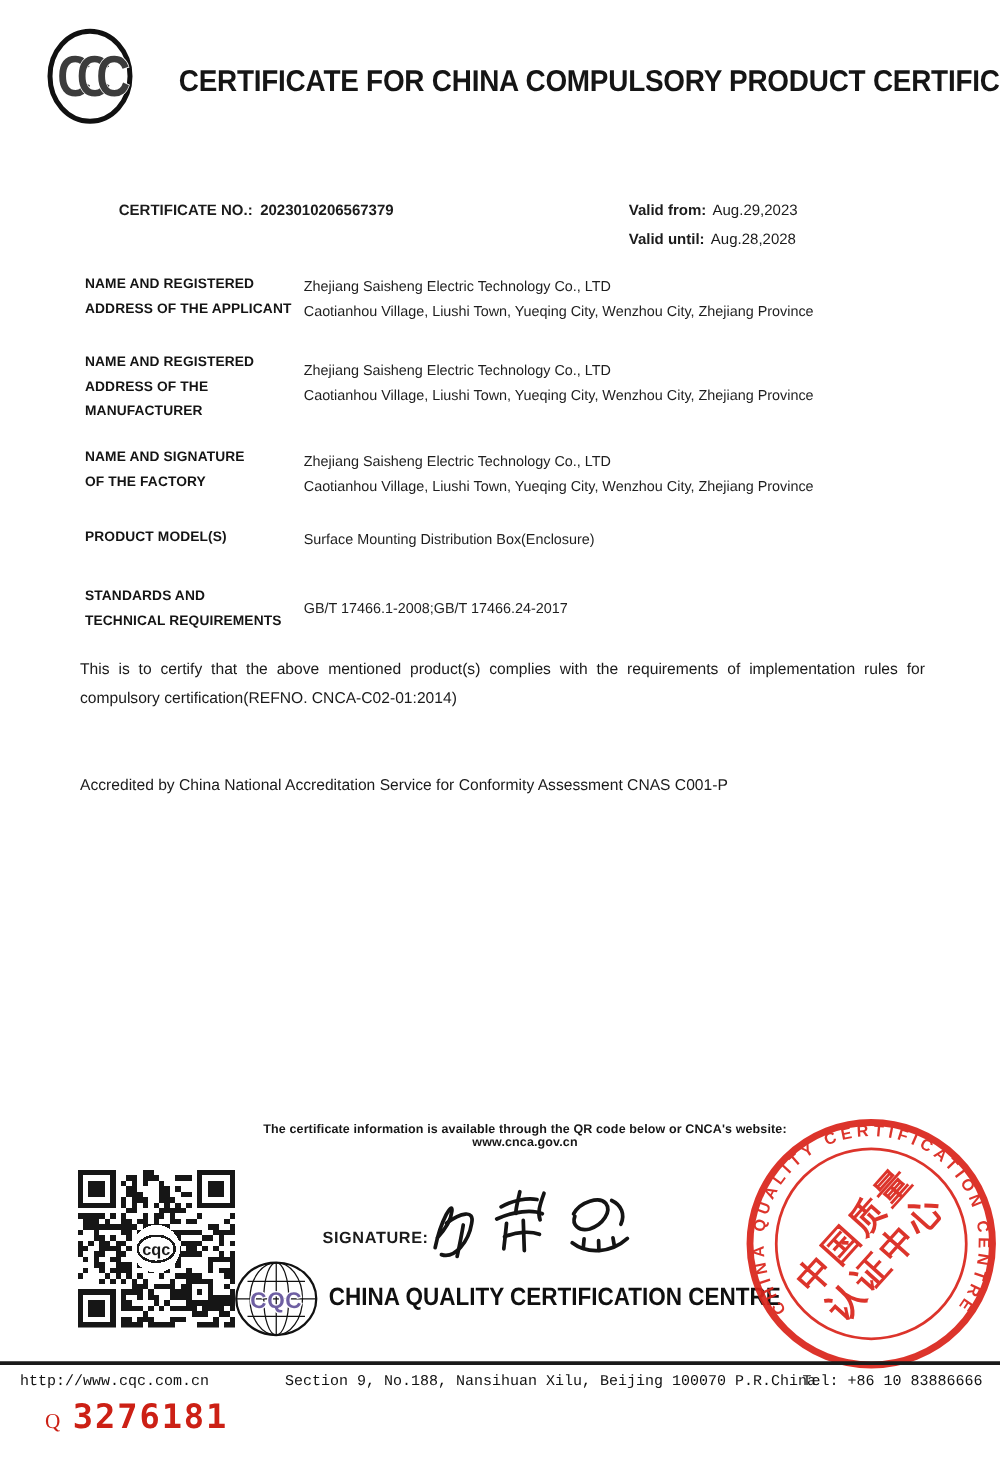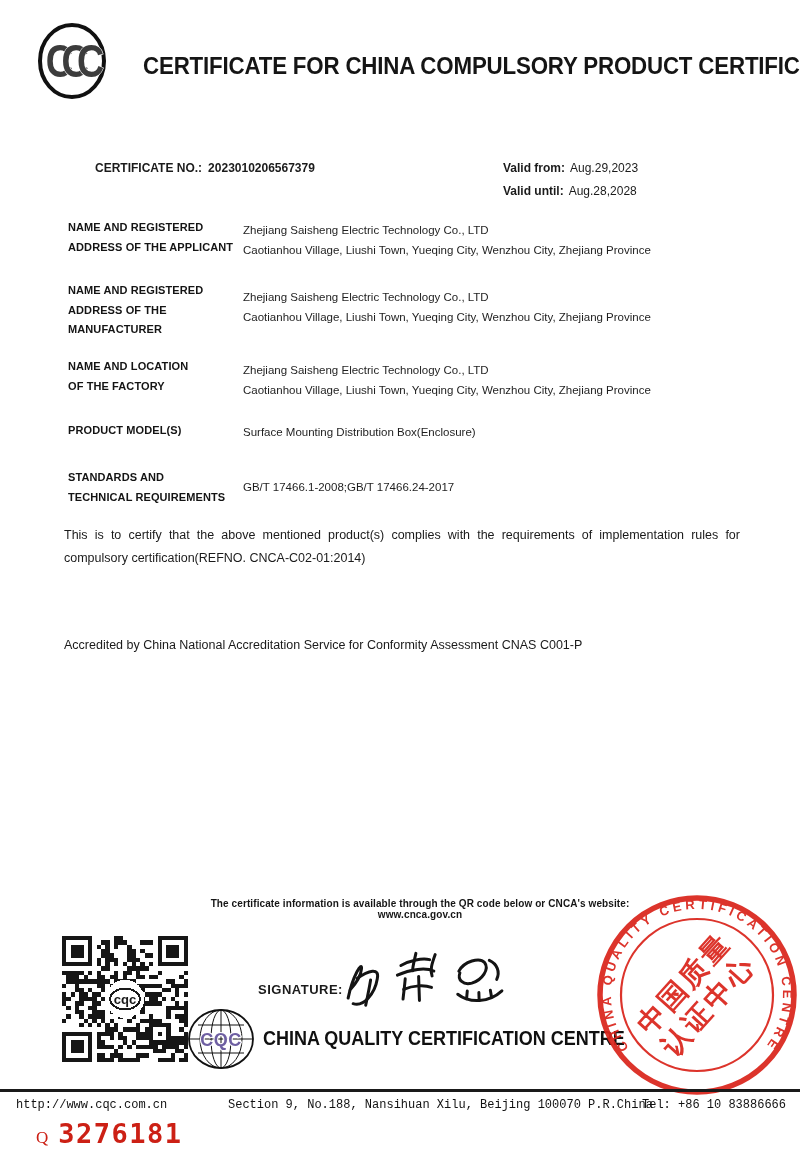--- a/index.html
+++ b/index.html
@@ -118,21 +118,21 @@
       <div>MANUFACTURER</div>
     </div>
     <div class="fvalue" style="top:6px">
       <div>Zhejiang Saisheng Electric Technology Co., LTD</div>
       <div>Caotianhou Village, Liushi Town, Yueqing City, Wenzhou City, Zhejiang Province</div>
     </div>
   </div>
 
   <div class="abs frow" style="top:357px">
     <div class="flabel">
-      <div>NAME AND LOCATION</div>
+      <div>NAME AND SIGNATURE</div>
       <div>OF THE FACTORY</div>
     </div>
     <div class="fvalue" style="top:3px">
       <div>Zhejiang Saisheng Electric Technology Co., LTD</div>
       <div>Caotianhou Village, Liushi Town, Yueqing City, Wenzhou City, Zhejiang Province</div>
     </div>
   </div>
 
   <div class="abs frow" style="top:421px">
     <div class="flabel">
@@ -147,21 +147,21 @@
     <div class="flabel">
       <div>STANDARDS AND</div>
       <div>TECHNICAL REQUIREMENTS</div>
     </div>
     <div class="fvalue" style="top:9px">
       <div>GB/T 17466.1-2008;GB/T 17466.24-2017</div>
     </div>
   </div>
 
   <div class="abs para" style="top:524px">This is to certify that the above mentioned product(s) complies with the requirements of implementation rules for compulsory certification(REFNO. CNCA-C02-01:2014)</div>
-  <div class="abs para" style="top:634px">Accredited by China National Accreditation Service for Conformity Assessment CNAS C001-P</div>
+  <div class="abs para" style="top:617px">Accredited by China National Accreditation Service for Conformity Assessment CNAS C001-P</div>
 
   <div class="abs notice">The certificate information is available through the QR code below or CNCA's website: www.cnca.gov.cn</div>
 
   <div class="abs qr-wrap">
     <svg id="qr-svg" viewBox="0 0 29 29" width="126" height="126" shape-rendering="crispEdges">
       <rect x="12" y="0" width="1" height="1" fill="#161616"></rect>
         <rect x="13" y="0" width="1" height="1" fill="#161616"></rect>
         <rect x="9" y="1" width="1" height="1" fill="#161616"></rect>
         <rect x="10" y="1" width="1" height="1" fill="#161616"></rect>
         <rect x="12" y="1" width="1" height="1" fill="#161616"></rect>

